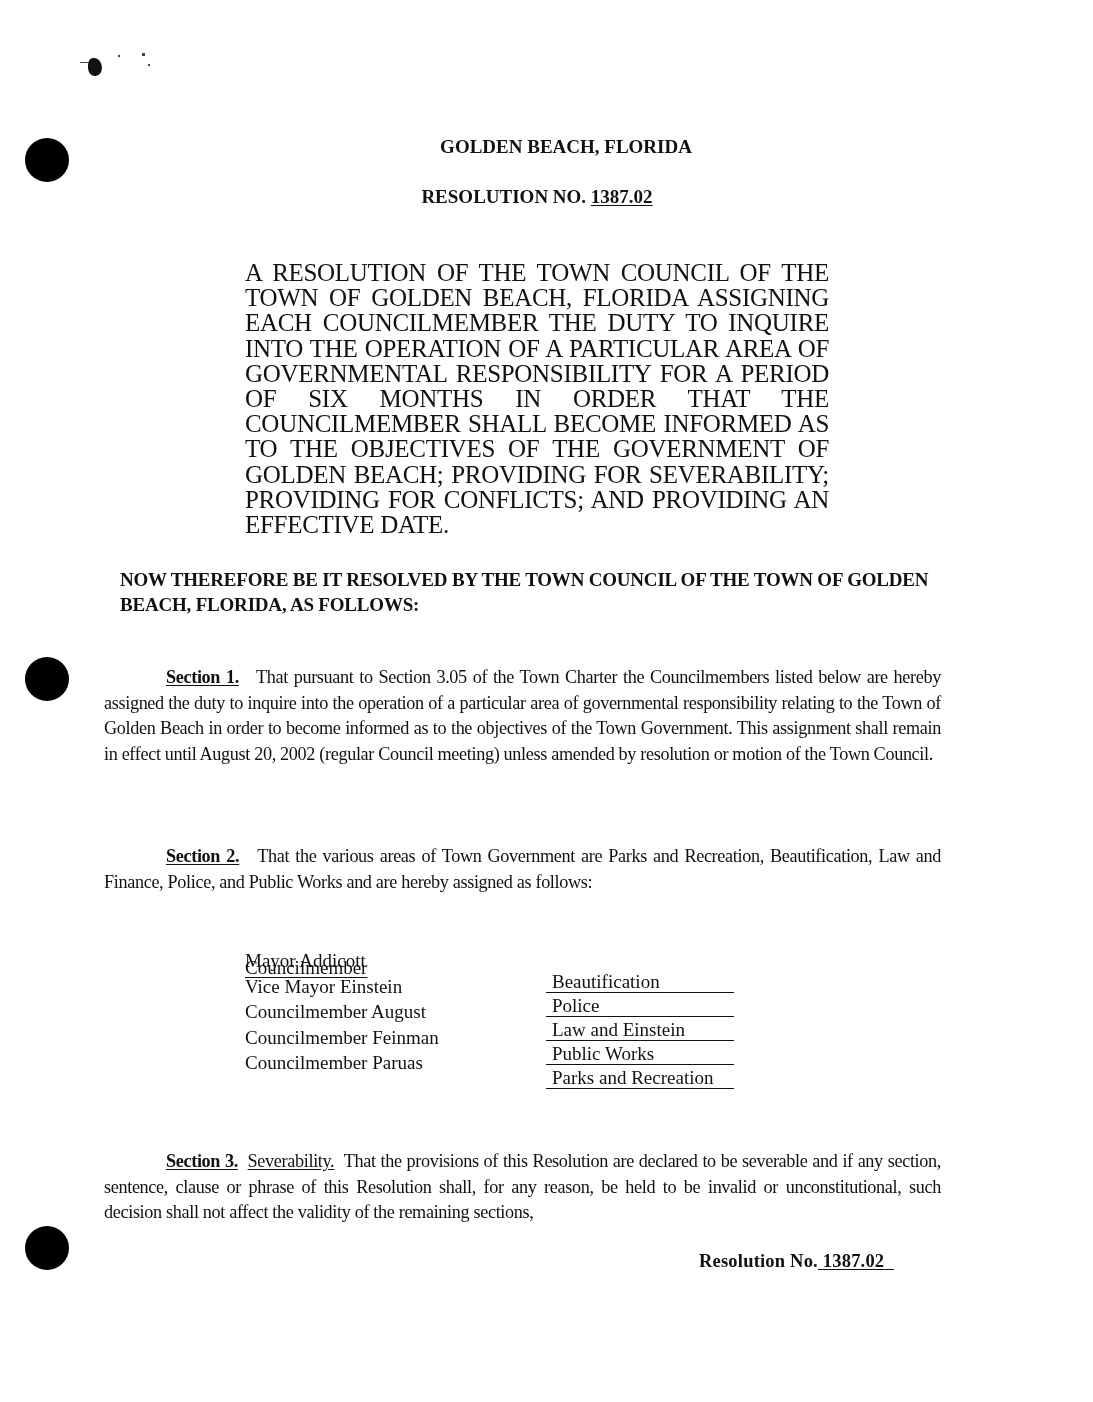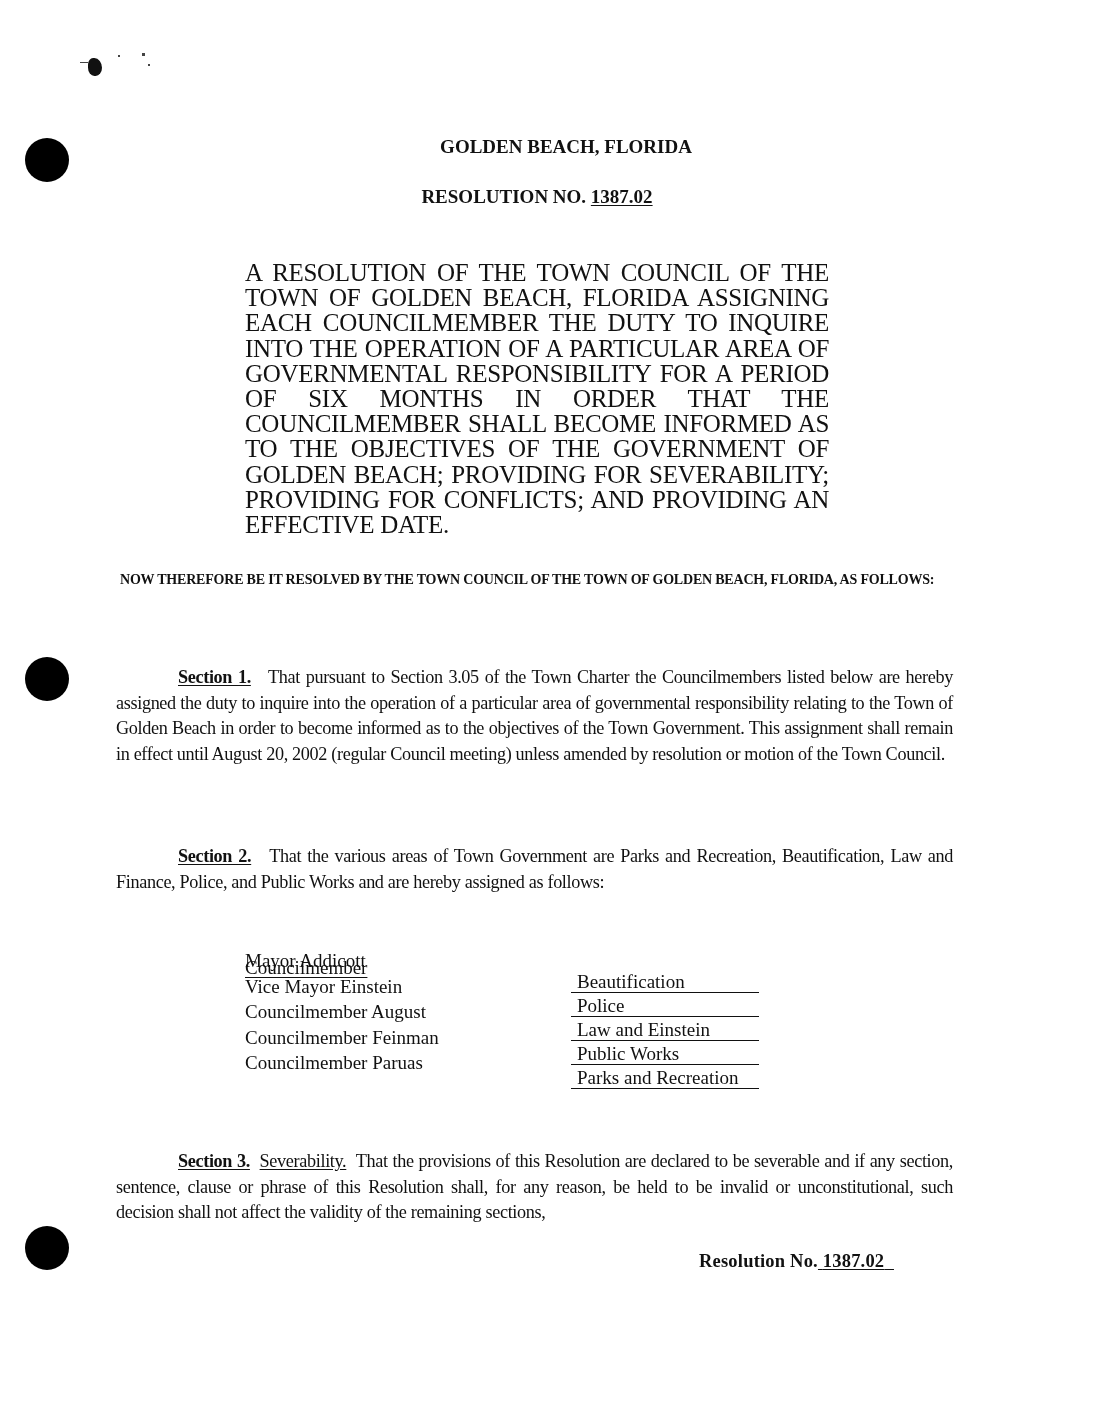--- a/index.html
+++ b/index.html
@@ -11,35 +11,35 @@
     .speck { position: absolute; width: 2px; height: 2px; background: #444; }
 
     .title { left: 0; width: 1093px; text-align: center; font-weight: bold; font-size: 19px; }
     .title.t1 { top: 136px; left: 566px; width: auto; transform: translateX(-50%); white-space: nowrap; }
     .title.t2 { top: 186px; left: 537px; width: auto; transform: translateX(-50%); white-space: nowrap; }
     u { text-decoration: underline; text-decoration-thickness: 1px; text-underline-offset: 2px; }
 
     .caption { left: 245px; top: 260px; width: 584px; font-size: 25px; line-height: 25.2px;
                text-align: justify; text-align-last: left; letter-spacing: -0.3px; }
 
-    .resolved { left: 120px; top: 567px; width: 840px; font-weight: bold; font-size: 14px;
+    .resolved { left: 120px; top: 567px; width: 840px; font-weight: bold; font-size: 19px;
                 line-height: 25px; letter-spacing: -0.2px; }
 
-    .para { left: 116px; width: 837px; font-size: 18.2px; line-height: 25.5px; text-align: justify;
+    .para { left: 104px; width: 837px; font-size: 18.2px; line-height: 25.5px; text-align: justify;
             letter-spacing: -0.35px; }
     .para .indent { display: inline-block; width: 62px; }
     .para .sec-label { font-weight: bold; text-decoration: underline; text-underline-offset: 2px; }
     .para .sec-sub { text-decoration: underline; text-underline-offset: 2px; }
     .p1 { top: 665px; }
     .p2 { top: 844px; }
     .p3 { top: 1149px; }
 
     .cm-header { left: 245px; top: 918px; font-size: 19px; text-decoration: underline; text-underline-offset: 3px; margin-top: 39px; }
     .cm-list { left: 245px; top: 948px; font-size: 19px; line-height: 25.5px; }
-    .area-list { left: 571px; top: 969px; font-size: 19px; line-height: 25.5px; }
+    .area-list { left: 546px; top: 969px; font-size: 19px; line-height: 25.5px; }
     .area-item { width: 188px; border-bottom: 1.5px solid #111; height: 24px; line-height: 25px; padding-left: 6px; box-sizing: border-box; }
 
     .footer { left: 699px; top: 1251px; font-weight: bold; font-size: 18.5px; white-space: nowrap; letter-spacing: 0.2px; }
     .footer .num { text-decoration: underline; text-underline-offset: 2px; }
   </style>
 </head>
 <body>
 
 <div class="hole" style="left:25px; top:138px;"></div>
 <div class="hole" style="left:25px; top:657px;"></div>

